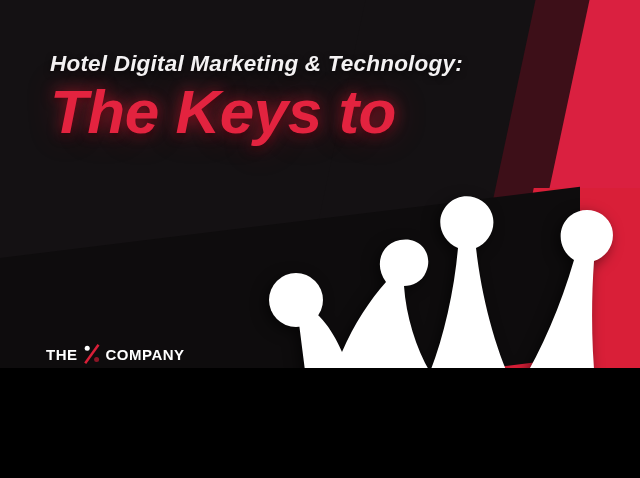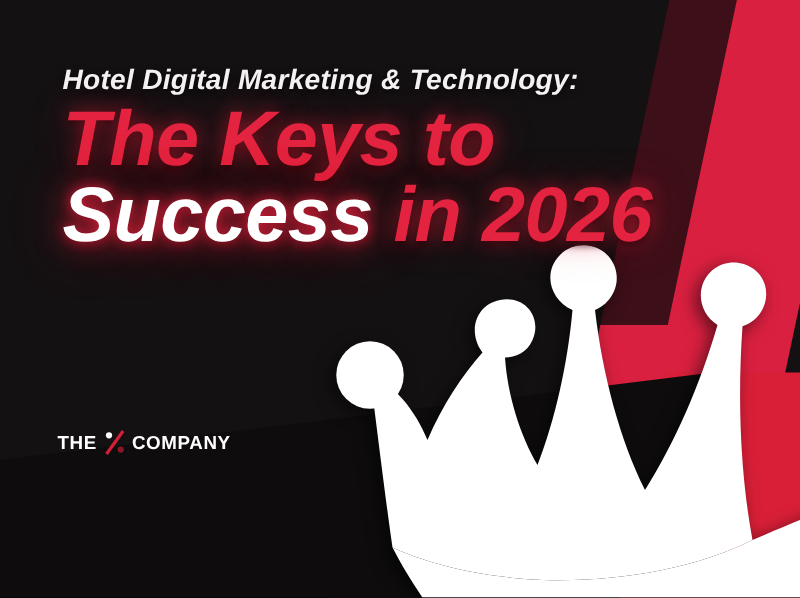--- a/index.html
+++ b/index.html
@@ -3,21 +3,21 @@
 <meta charset="utf-8">
 <style>
   html, body {
     margin: 0;
     padding: 0;
     background: #000;
   }
   #poster {
     position: relative;
     width: 640px;
-    height: 478px;
+    height: 368px;
     overflow: hidden;
     background: #141113;
     font-family: "Liberation Sans", sans-serif;
   }
 
   
   .bg-layer {
     position: absolute;
     inset: 0;
     overflow: hidden;
@@ -202,23 +202,20 @@
                L 420 300
                L 92 300
                C 80 282, 66 262, 56 242 Z"></path>
     </svg>
   </div>
 
   <div class="text-block">
     <p class="subtitle">Hotel Digital Marketing &amp; Technology:</p>
     <h1 class="headline">
       <span class="hl-line hl-red">The Keys to</span>
-      <span class="hl-line">
-        <span class="hl-white">Success</span><span class="hl-red"> in 2026</span>
-      </span>
     </h1>
   </div>
 
   <div class="logo">
     <span class="logo-word">THE</span>
     <span class="logo-mark">
       <svg viewBox="0 0 26 26" xmlns="http://www.w3.org/2000/svg" aria-hidden="true">
 
         <path d="M18.5 3 L20.5 4.6 L7.2 23 L5.2 21.4 Z" fill="#D91F38"></path>
 

